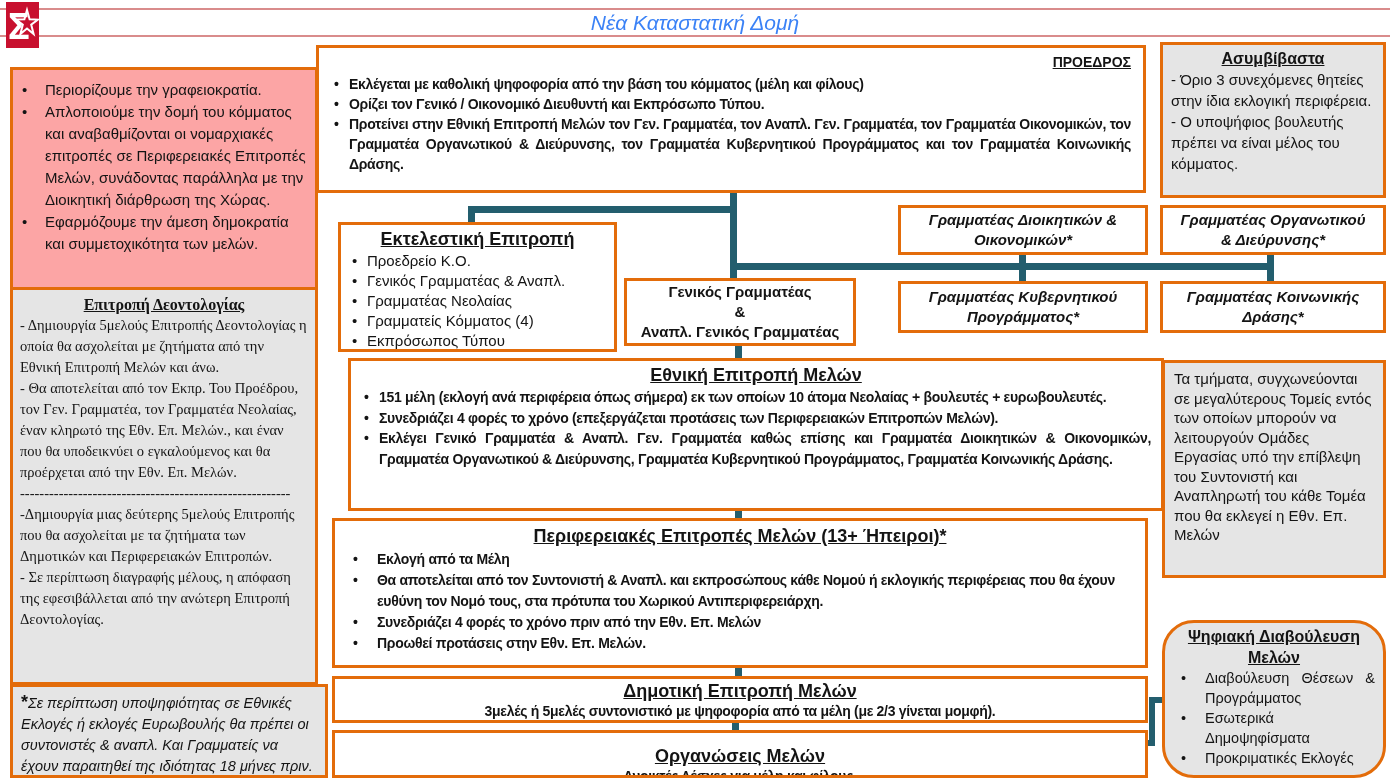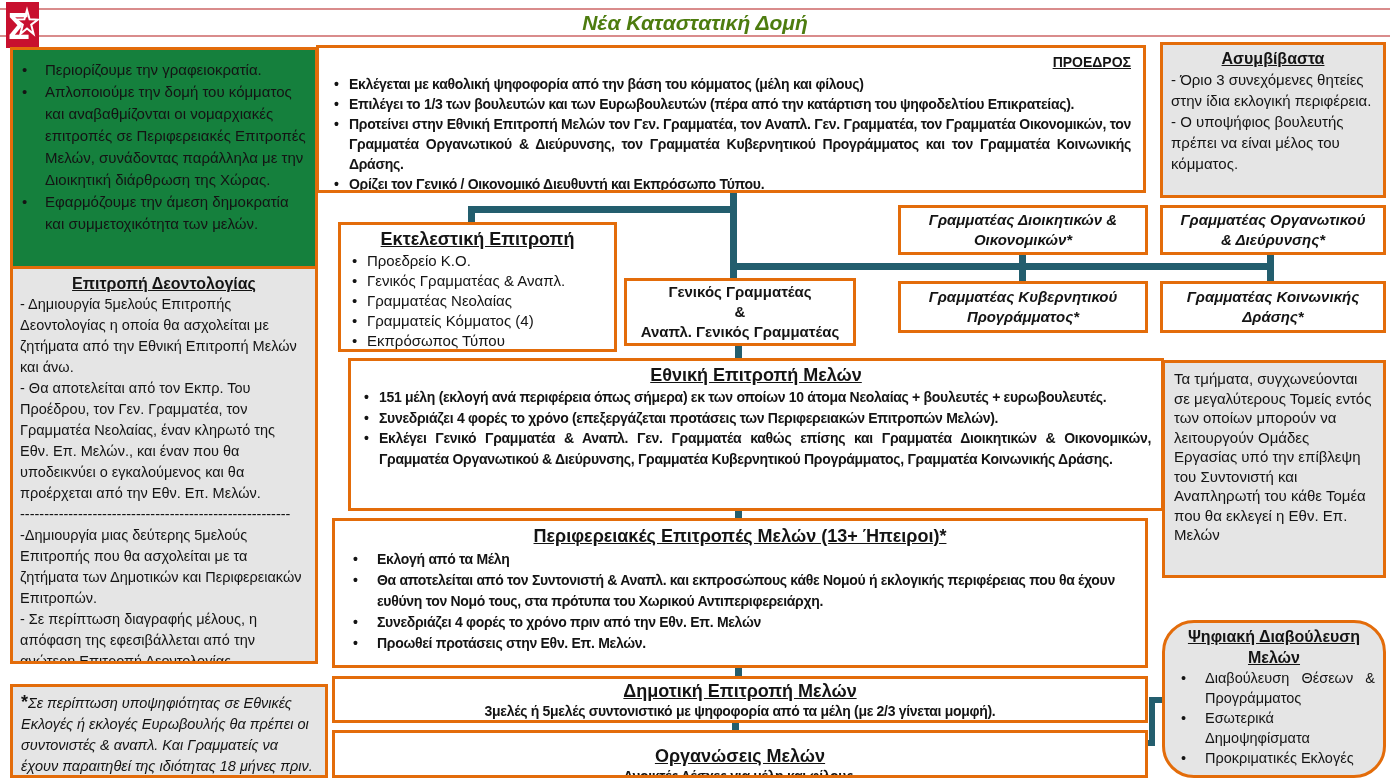--- a/index.html
+++ b/index.html
@@ -4,36 +4,36 @@
 <style>
   * { margin:0; padding:0; box-sizing:border-box; }
   html,body { background:#ffffff; }
   #canvas {
     position:relative; width:1390px; height:782px; overflow:hidden;
     font-family:"Liberation Sans", sans-serif; color:#141414; background:#fff;
   }
   .abs { position:absolute; }
   .box { position:absolute; border:3px solid #E36C0A; background:#fff; overflow:hidden; }
   .gray-bg  { background:#e5e5e5; }
-  .green-bg { background:#15803d; }
+  .green-bg { background:#fca5a5;margin-top:20px; }
   .btitle { font-weight:bold; text-decoration:underline; text-align:center; }
   .conn { position:absolute; background:#235E6E; }
   ul.blt { list-style:none; }
   ul.blt li { position:relative; padding-left:18px; }
   ul.blt li::before { content:"\2022"; position:absolute; left:3px; }
   ul.blt.wide li { padding-left:32px; }
   ul.blt.wide li::before { left:8px; }
   .cond { font-weight:bold; letter-spacing:-0.3px; }
   .dashline { white-space:nowrap; overflow:hidden; }
   #header-bar {
     left:0; top:8px; width:1390px; height:29px;
     border-top:2px solid #D98C8C; border-bottom:2px solid #D98C8C;
     display:flex; align-items:center; justify-content:center;
   }
-  #page-title { font-size:21px; font-weight:bold; font-style:italic; color:#4d7c0f; }
+  #page-title { font-size:21px; font-weight:normal; font-style:italic; color:#3b82f6; }
   .secbox { display:flex; align-items:center; justify-content:center; text-align:center;
             font-weight:bold; font-size:15px; line-height:20px; padding:0 10px;font-style:italic; }
   .centerbox { text-align:center; }
 </style>
 </head>
 <body>
 
 <div id="canvas">
 
   <div class="abs" id="header-bar">
@@ -68,40 +68,39 @@
   <div class="conn" style="left:1149px;top:697px;width:15px;height:6px;"></div>
 
   <div class="box green-bg" style="left:10px;top:47px;width:308px;height:225px;padding:9px 8px 4px 6px;">
     <ul class="blt" style="font-size:15px;line-height:22px;">
       <li style="padding-left:26px;">Περιορίζουμε την γραφειοκρατία.</li>
       <li style="padding-left:26px;">Απλοποιούμε την δομή του κόμματος και αναβαθμίζονται οι νομαρχιακές επιτροπές σε Περιφερειακές Επιτροπές Μελών, συνάδοντας παράλληλα με την Διοικητική διάρθρωση της Χώρας.</li>
       <li style="padding-left:26px;">Εφαρμόζουμε την άμεση δημοκρατία και συμμετοχικότητα των μελών.</li>
     </ul>
   </div>
 
-  <div class="box gray-bg" style="left:10px;top:266px;width:308px;height:398px;padding:4px 7px;font-size:14.5px;line-height:21px;">
+  <div class="box gray-bg" style="left:10px;top:287px;width:308px;height:398px;padding:4px 7px;font-size:14.5px;line-height:21px;font-family:Liberation Serif, serif;">
     <div class="btitle" style="font-size:16px;">Επιτροπή Δεοντολογίας</div>
     <div>- Δημιουργία 5μελούς Επιτροπής Δεοντολογίας η οποία θα ασχολείται με ζητήματα από την Εθνική Επιτροπή Μελών και άνω.</div>
     <div>- Θα αποτελείται από τον Εκπρ. Του Προέδρου, τον Γεν. Γραμματέα, τον Γραμματέα Νεολαίας, έναν κληρωτό της Εθν. Επ. Μελών., και έναν που θα υποδεικνύει ο εγκαλούμενος και θα προέρχεται από την Εθν. Επ. Μελών.</div>
     <div class="dashline">--------------------------------------------------------</div>
     <div>-Δημιουργία μιας δεύτερης 5μελούς Επιτροπής που θα ασχολείται με τα ζητήματα των Δημοτικών και Περιφερειακών Επιτροπών.</div>
     <div>- Σε περίπτωση διαγραφής μέλους, η απόφαση της εφεσιβάλλεται από την ανώτερη Επιτροπή Δεοντολογίας.</div>
   </div>
 
   <div class="box gray-bg" style="left:10px;top:684px;width:318px;height:94px;padding:5px 8px;font-style:italic;font-size:14.5px;line-height:21px;">
     <span style="font-weight:bold;font-style:normal;font-size:18px;">*</span><span>Σε περίπτωση υποψηφιότητας σε Εθνικές Εκλογές ή εκλογές Ευρωβουλής θα πρέπει οι συντονιστές &amp; αναπλ. Και Γραμματείς να έχουν παραιτηθεί της ιδιότητας 18 μήνες πριν.</span>
   </div>
 
   <div class="box" style="left:316px;top:45px;width:830px;height:148px;padding:2px 12px;">
     <div class="btitle" style="font-size:14px;line-height:24px;text-align:right;">ΠΡΟΕΔΡΟΣ</div>
     <ul class="blt cond" style="font-size:14px;line-height:20px;text-align:justify;">
       <li>Εκλέγεται με καθολική ψηφοφορία από την βάση του κόμματος (μέλη και φίλους)</li>
-      <li>Επιλέγει το 1/3 των βουλευτών και των Ευρωβουλευτών (πέρα από την κατάρτιση του ψηφοδελτίου Επικρατείας).</li>
+      <li>Ορίζει τον Γενικό / Οικονομικό Διευθυντή και Εκπρόσωπο Τύπου.</li>
       <li>Προτείνει στην Εθνική Επιτροπή Μελών τον Γεν. Γραμματέα, τον Αναπλ. Γεν. Γραμματέα, τον Γραμματέα Οικονομικών, τον Γραμματέα Οργανωτικού &amp; Διεύρυνσης, τον Γραμματέα Κυβερνητικού Προγράμματος και τον Γραμματέα Κοινωνικής Δράσης.</li>
-      <li>Ορίζει τον Γενικό / Οικονομικό Διευθυντή και Εκπρόσωπο Τύπου.</li>
     </ul>
   </div>
 
   <div class="box gray-bg" style="left:1160px;top:42px;width:226px;height:156px;padding:3px 8px;font-size:15px;line-height:21px;">
     <div class="btitle" style="font-size:16px;">Ασυμβίβαστα</div>
     <div>- Όριο 3 συνεχόμενες θητείες στην ίδια εκλογική περιφέρεια.</div>
     <div>- Ο υποψήφιος βουλευτής πρέπει να είναι μέλος του κόμματος.</div>
   </div>
 
   <div class="box" style="left:338px;top:222px;width:279px;height:130px;padding:2px 8px;">

